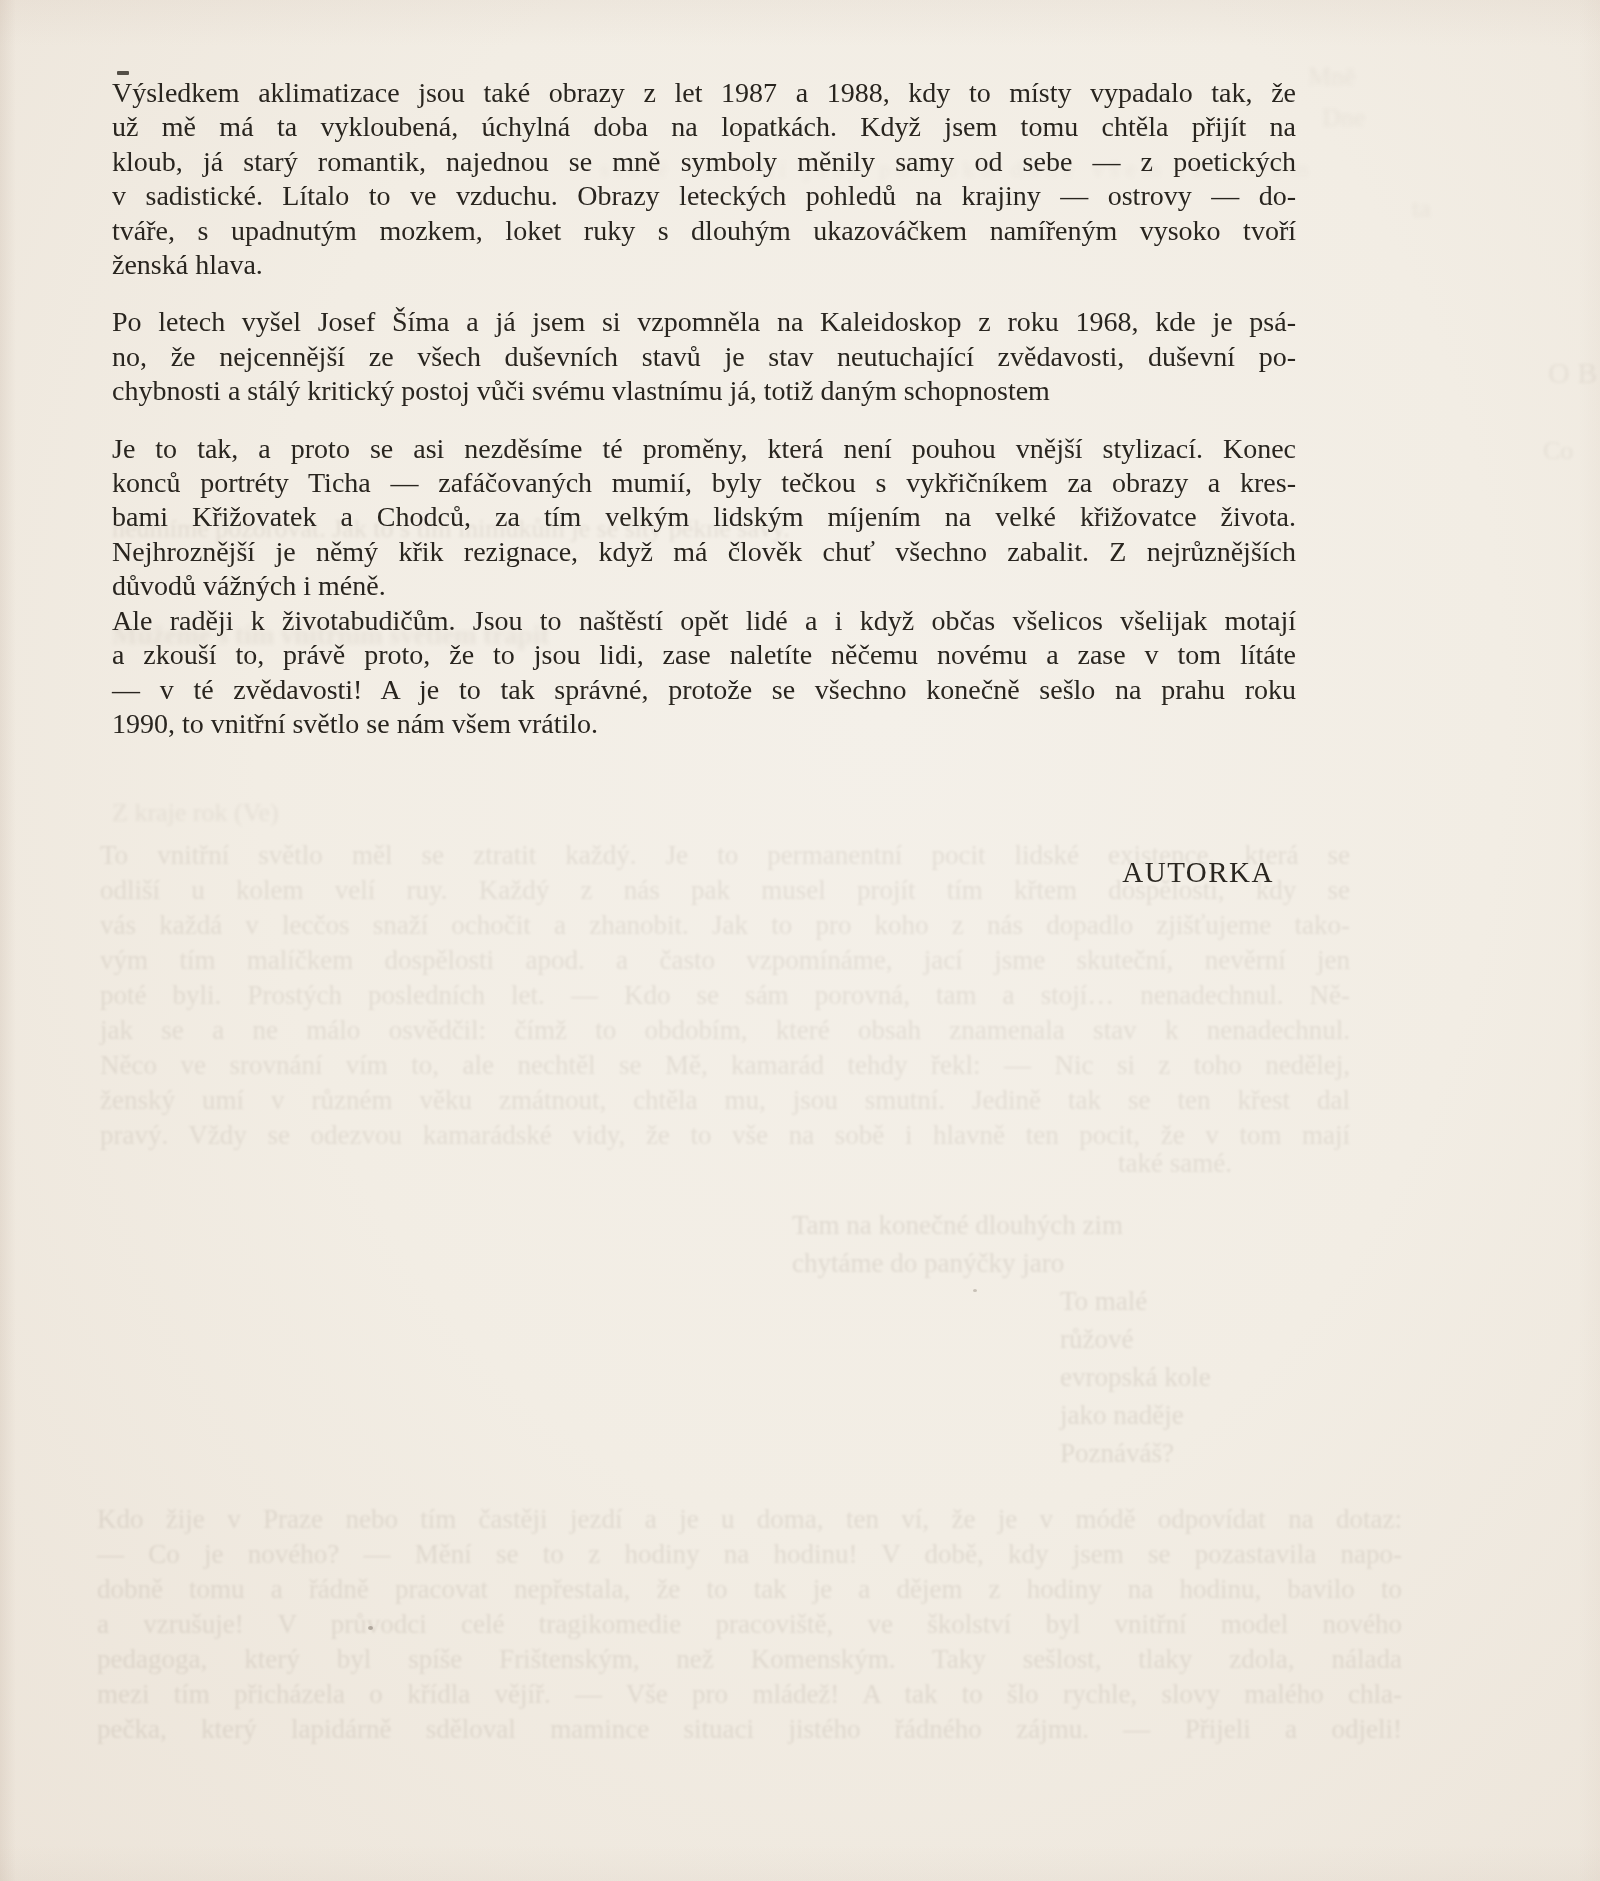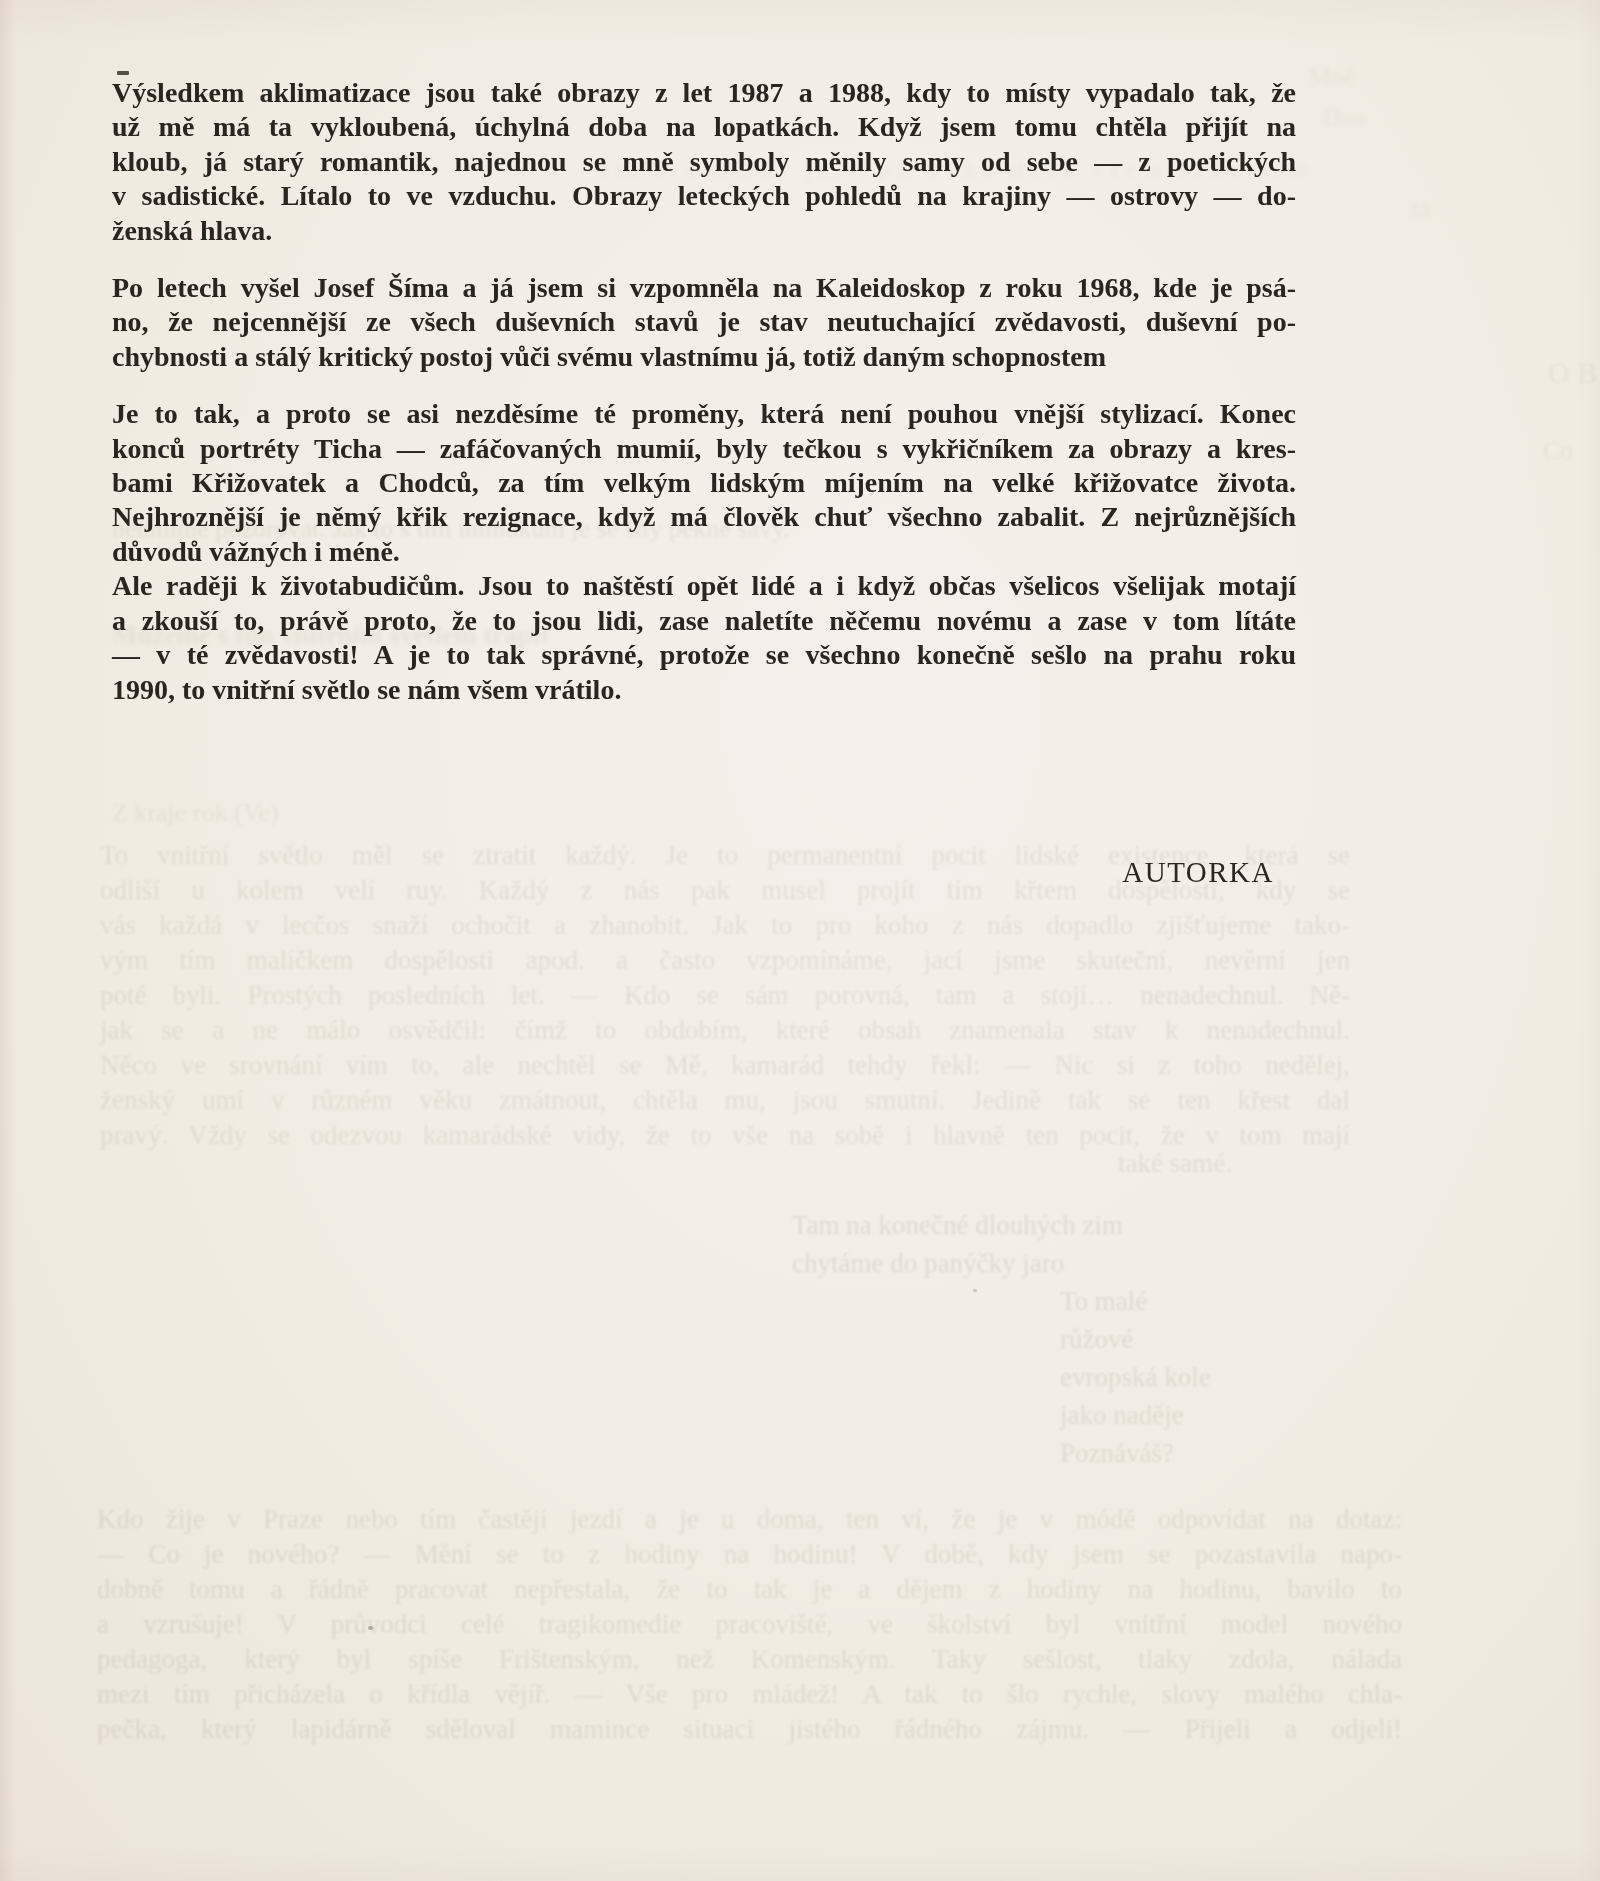--- a/index.html
+++ b/index.html
@@ -18,21 +18,21 @@
       linear-gradient(180deg, rgba(170,140,120,.07), rgba(170,140,120,0) 46px),
       linear-gradient(270deg, rgba(170,140,120,.05), rgba(170,140,120,0) 22px),
       linear-gradient(0deg, rgba(150,130,110,.05), rgba(150,130,110,0) 36px);
   }
 
   
   .main-text{
     position:absolute;left:112px;top:76px;width:1184px;
     font-size:28px;line-height:34.4px;color:#29251f;
   }
-  .para{margin:0;font-weight:bold;}
+  .para{margin:0;}
   .para.gap-after{margin-bottom:23px;}
   .para .line{text-align:justify;text-align-last:justify;}
   .para .line:last-child{text-align:justify;text-align-last:left;}
 
   .signature{
     position:absolute;top:856px;left:112px;width:1184px;
     text-align:right;padding-right:22px;box-sizing:border-box;
     font-size:29px;letter-spacing:1.5px;color:#2a2620;
   }
 
@@ -127,20 +127,21 @@
 
   <div class="stray-mark"></div>
 
   <div class="main-text">
     <div class="para gap-after">
 
     <div class="line">Výsledkem aklimatizace jsou také obrazy z let 1987 a 1988, kdy to místy vypadalo tak, že</div>
         <div class="line">už mě má ta vykloubená, úchylná doba na lopatkách. Když jsem tomu chtěla přijít na</div>
         <div class="line">kloub, já starý romantik, najednou se mně symboly měnily samy od sebe — z poetických</div>
         <div class="line">v sadistické. Lítalo to ve vzduchu. Obrazy leteckých pohledů na krajiny — ostrovy — do-</div>
+        <div class="line">tváře, s upadnutým mozkem, loket ruky s dlouhým ukazováčkem namířeným vysoko tvoří</div>
         <div class="line">ženská hlava.</div>
       </div>
     <div class="para gap-after">
 
     <div class="line">Po letech vyšel Josef Šíma a já jsem si vzpomněla na Kaleidoskop z roku 1968, kde je psá-</div>
         <div class="line">no, že nejcennější ze všech duševních stavů je stav neutuchající zvědavosti, duševní po-</div>
         <div class="line">chybnosti a stálý kritický postoj vůči svému vlastnímu já, totiž daným schopnostem</div>
       </div>
     <div class="para">
 

